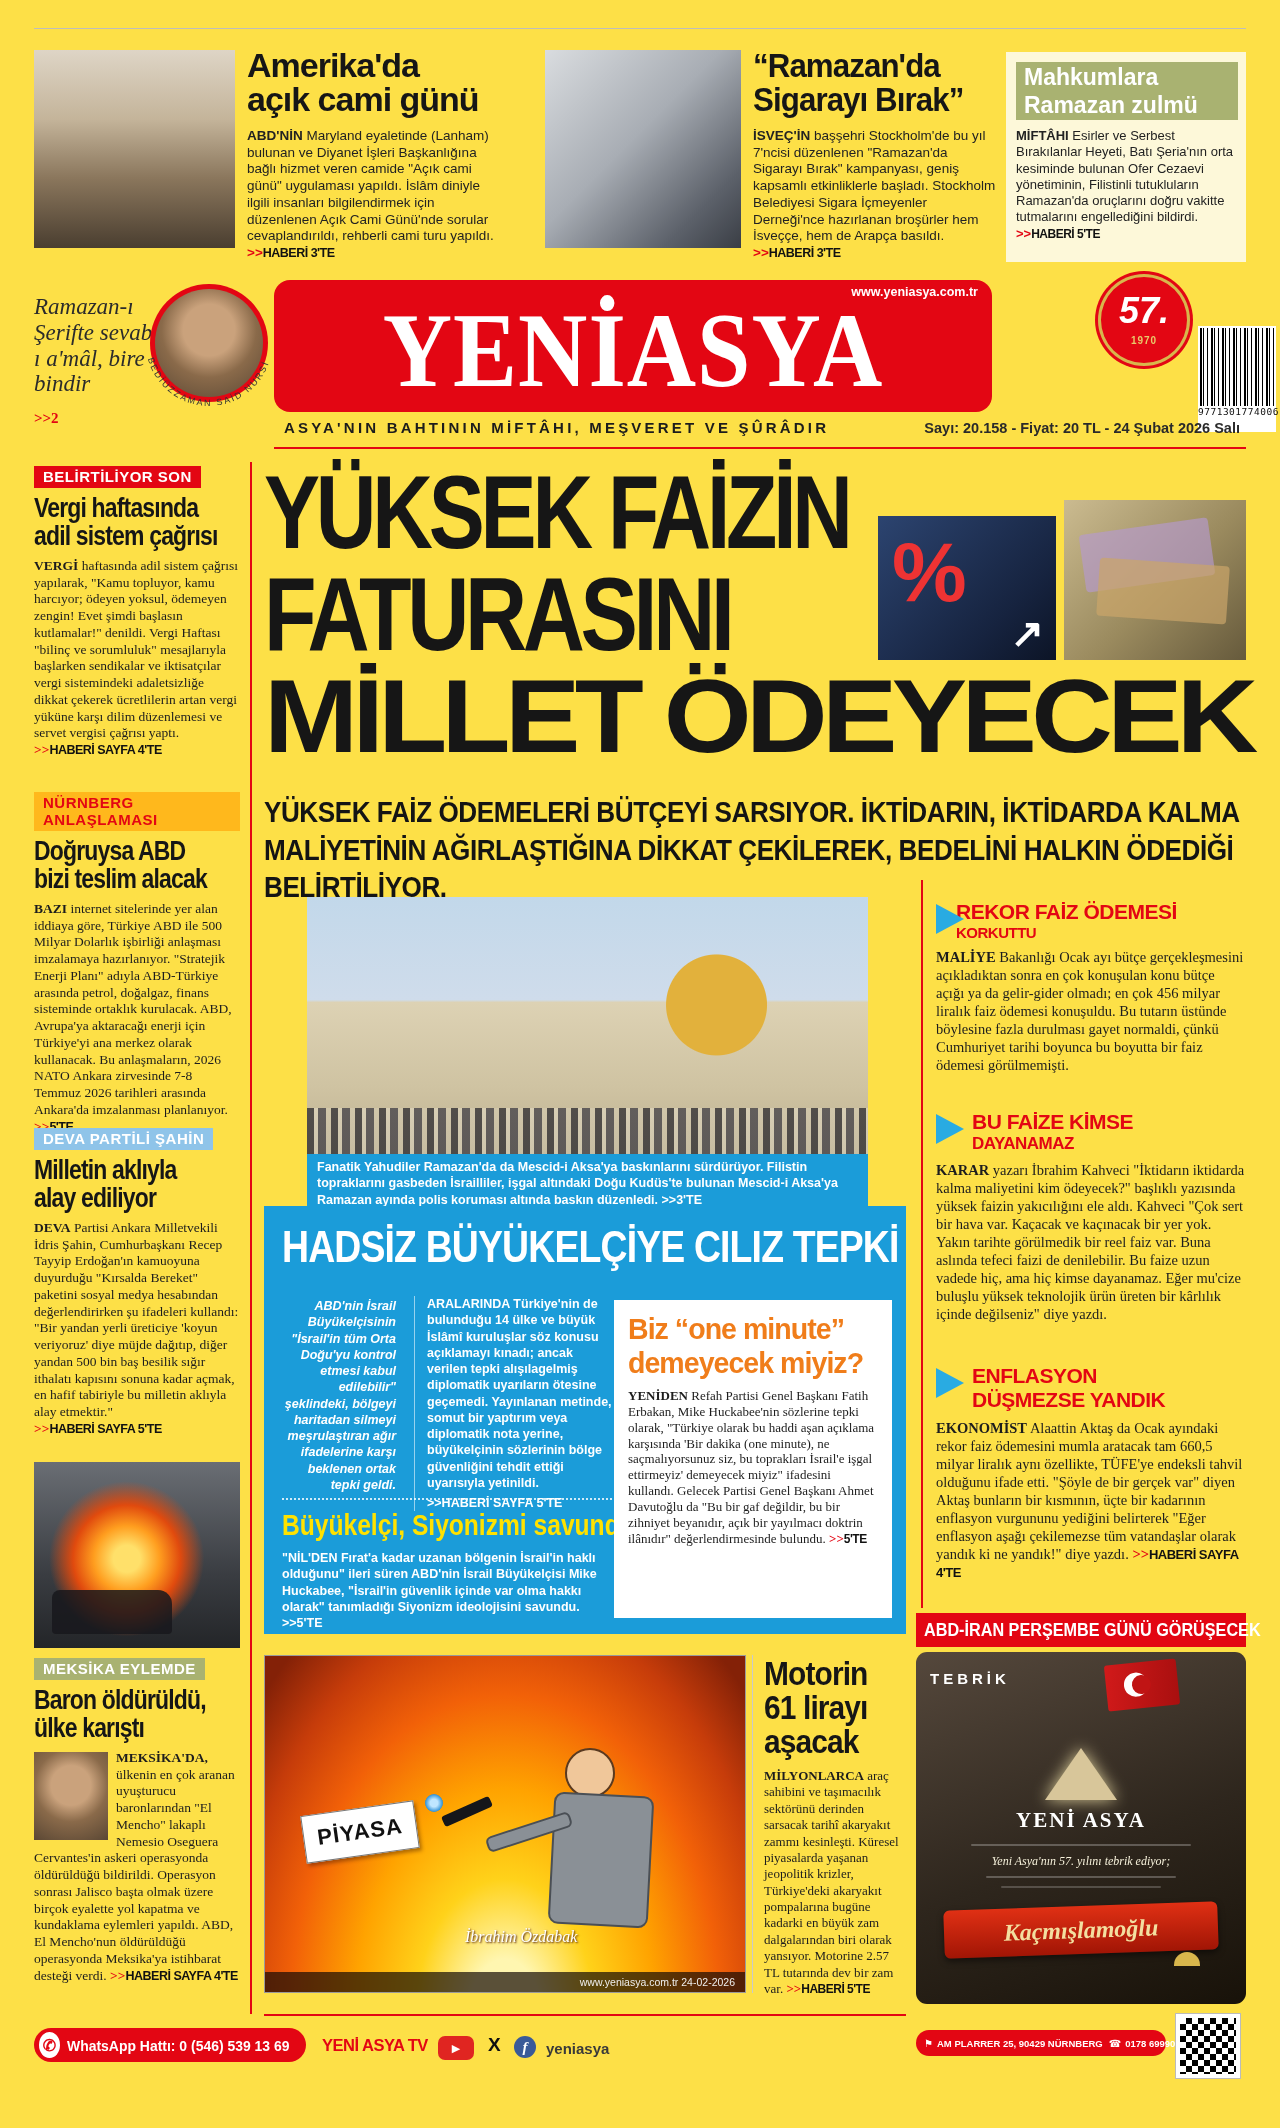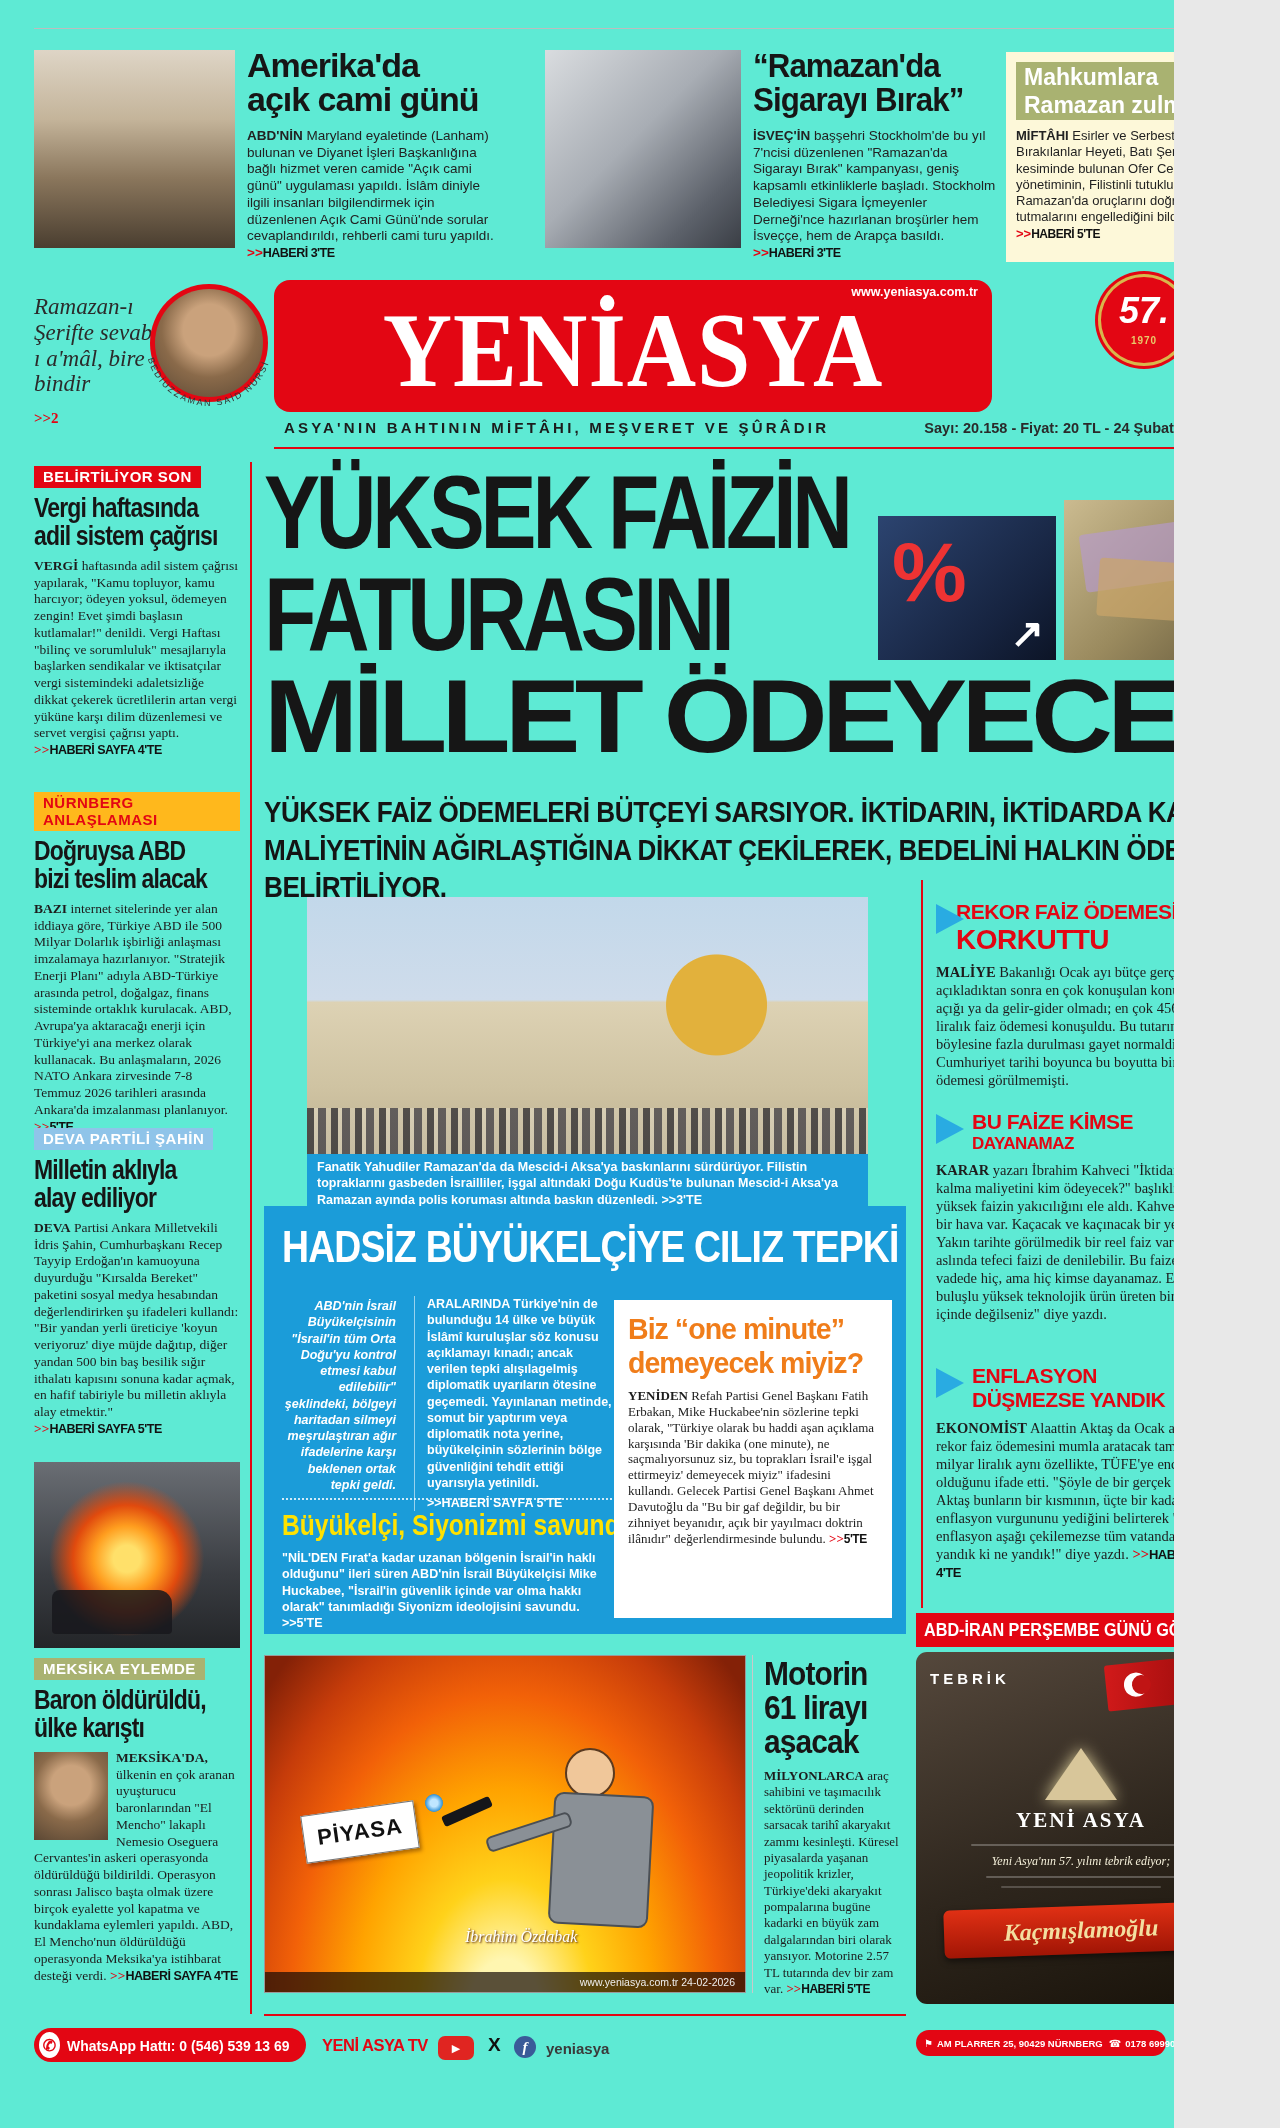--- a/index.html
+++ b/index.html
@@ -1,16 +1,16 @@
 <!DOCTYPE html>
 <html><head>
 <meta charset="utf-8">
 <style>
   html,body{margin:0;padding:0;background:#e8e8e8;}
-  #page{position:relative;width:1174px;height:2128px;background:#5eead4;overflow:hidden;
+  #page{position:relative;width:1280px;height:2128px;background:#fde047;overflow:hidden;
         font-family:"Liberation Sans",sans-serif;color:#111;}
   .abs{position:absolute;}
   .sans{font-family:"Liberation Sans",sans-serif;}
   .serif{font-family:"Liberation Serif","DejaVu Serif",serif;}
   .nowrap{white-space:nowrap;}
   .sx{transform-origin:left top;display:inline-block;}
   .hl{font-weight:700;color:#161616;letter-spacing:-1px;line-height:1.0;}
   .body-s{font-family:"Liberation Serif","DejaVu Serif",serif;color:#1d1d1d;}
   .lead{font-weight:700;}
   .chev{color:#e30613;font-weight:700;}
@@ -188,21 +188,21 @@
     <span>Fanatik Yahudiler Ramazan'da da Mescid-i Aksa'ya baskınlarını sürdürüyor. Filistin topraklarını gasbeden İsrailliler, işgal altındaki Doğu Kudüs'te bulunan Mescid-i Aksa'ya Ramazan ayında polis koruması altında baskın düzenledi.</span>
     <span class="chev-w">&gt;&gt;</span><span>3'TE</span>
   </div>
 
   <div class="abs vline-red" style="left:921px;top:880px;height:728px;"></div>
 
   <div class="abs" style="left:936px;top:900px;width:310px;">
     <div style="position:relative;padding-left:20px;">
       <div class="abs" style="left:0;top:4px;width:0;height:0;border-left:28px solid #29abe2;border-top:15px solid transparent;border-bottom:15px solid transparent;"></div>
       <div class="nowrap" style="font-size:21px;font-weight:700;color:#e30613;letter-spacing:-0.5px;">REKOR FAİZ ÖDEMESİ</div>
-      <div class="nowrap" style="font-size:28px;font-weight:700;color:#e30613;letter-spacing:-0.5px;">KORKUTTU</div>
+      <div class="nowrap" style="font-size:15px;font-weight:700;color:#e30613;letter-spacing:-0.5px;">KORKUTTU</div>
     </div>
     <div class="body-s" style="margin-top:8px;font-size:14.5px;line-height:1.24;">
       <span class="lead serif">MALİYE</span>
       <span>Bakanlığı Ocak ayı bütçe gerçekleşmesini açıkladıktan sonra en çok konuşulan konu bütçe açığı ya da gelir-gider olmadı; en çok 456 milyar liralık faiz ödemesi konuşuldu. Bu tutarın üstünde böylesine fazla durulması gayet normaldi, çünkü Cumhuriyet tarihi boyunca bu boyutta bir faiz ödemesi görülmemişti.</span>
     </div>
   </div>
 
   <div class="abs" style="left:936px;top:1110px;width:310px;">
     <div style="position:relative;padding-left:36px;">
       <div class="abs" style="left:0;top:4px;width:0;height:0;border-left:28px solid #29abe2;border-top:15px solid transparent;border-bottom:15px solid transparent;"></div>

